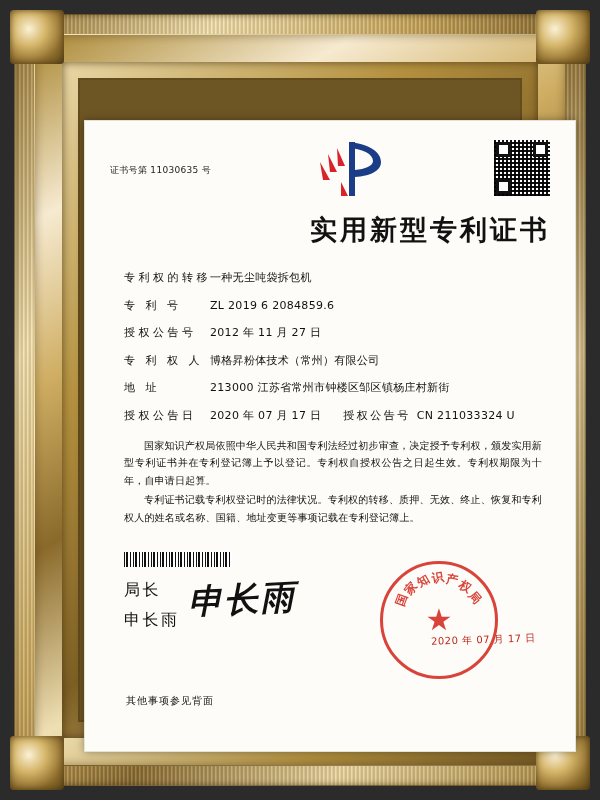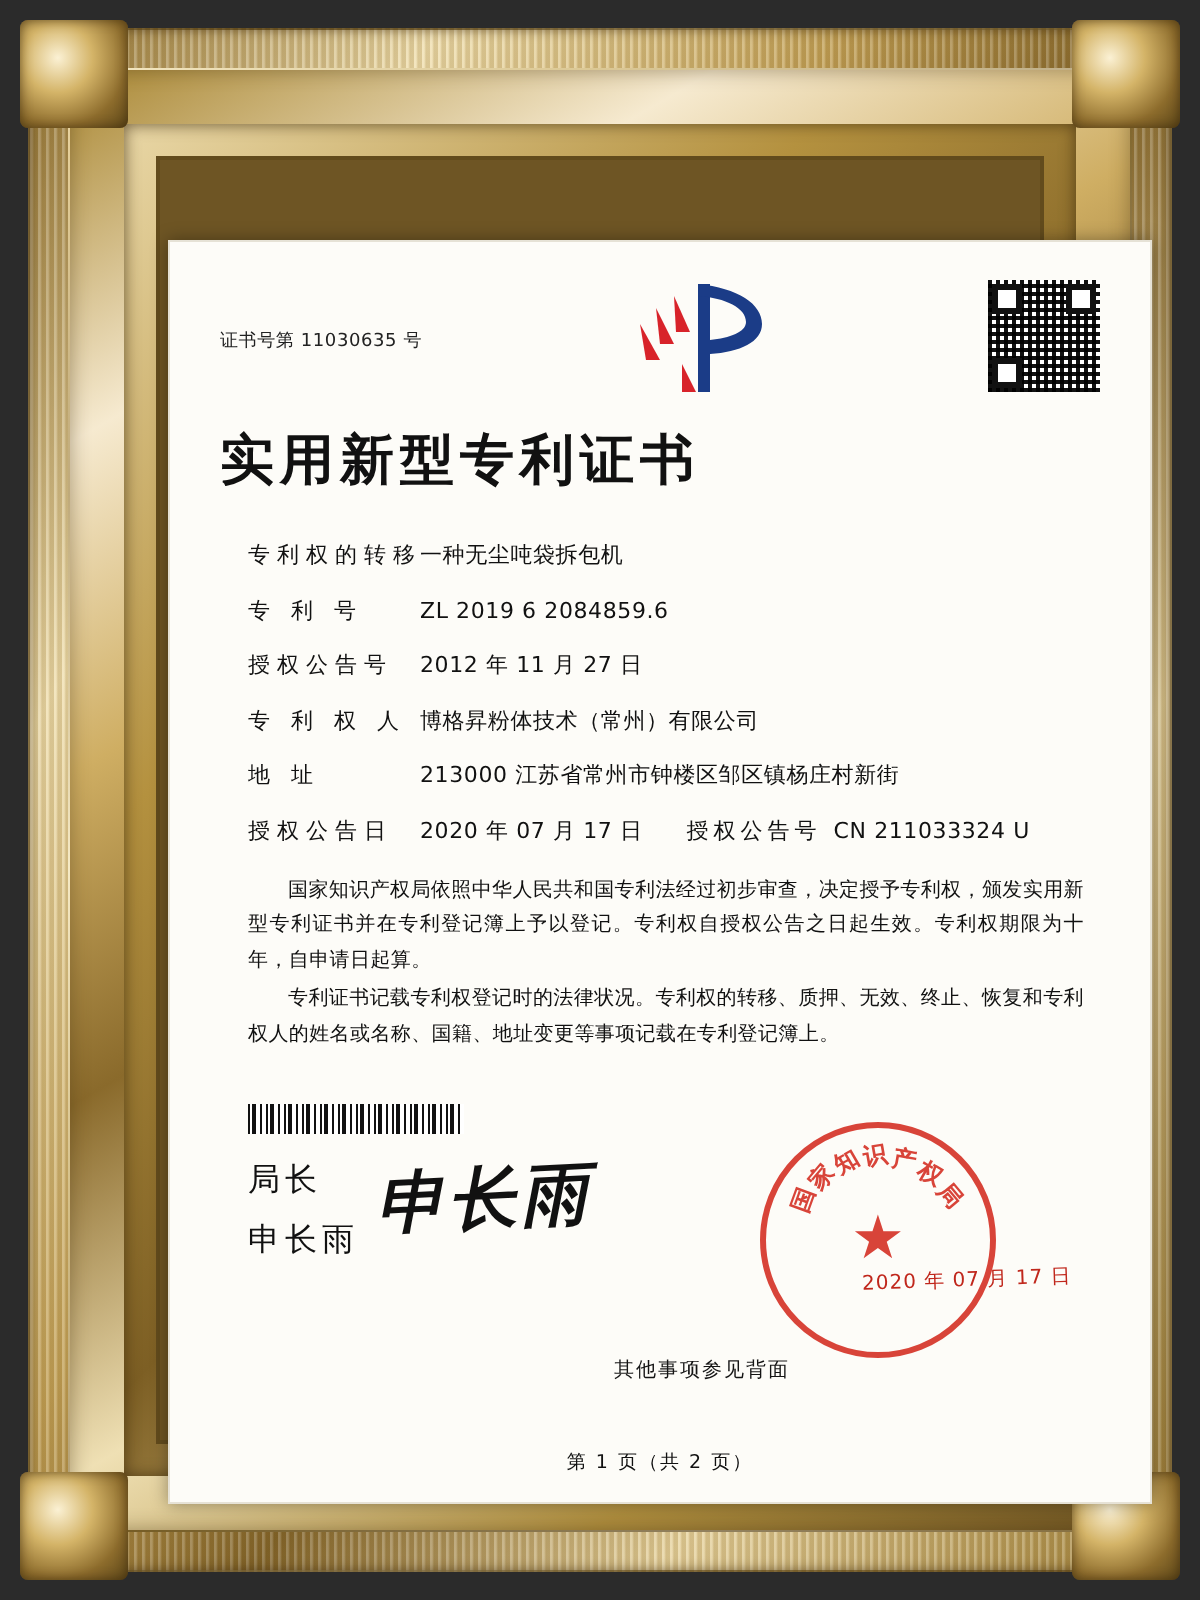--- a/index.html
+++ b/index.html
@@ -139,21 +139,21 @@
     position: absolute;
     left: 2px; bottom: 2px;
     width: 15px; height: 15px;
     background: #fff;
     border: 3px solid #111;
     box-sizing: border-box;
   }
 
   
   .main-title {
-    text-align: left;
+    text-align: right;
     font-size: 27px;
     font-weight: bold;
     letter-spacing: 3px;
     margin: 2px 0 22px 0;
     color: #111;
     font-family: "DejaVu Sans", "Liberation Sans", sans-serif;
   }
 
   
   .fields {
@@ -278,22 +278,21 @@
     color: #111;
     letter-spacing: 1px;
     position: absolute;
     left: 0; right: 0;
     bottom: 14px;
   }
 
   .footnote {
     position: absolute;
     left: 0; right: 0;
-    bottom: 60px;
-    text-align: center;
+    bottom: 44px;
     font-size: 10px;
     letter-spacing: 1px;
     color: #141414;
     padding-left: 42px;
   }
 </style>
 </head>
 <body>
 
 <div class="frame-outer">
@@ -390,17 +389,16 @@
             <span style="transform: rotate(30deg) translate(0,-50px)">权</span>
             <span style="transform: rotate(50deg) translate(0,-50px)">局</span>
           </div>
           <div class="seal-star">★</div>
         </div>
         <div class="seal-date">2020 年 07 月 17 日</div>
       </div>
 
       <div class="footnote">其他事项参见背面</div>
 
-      <div class="page-no">第 1 页（共 2 页）</div>
 
     </div>
   </div>
 </div>
 
 </body></html>

